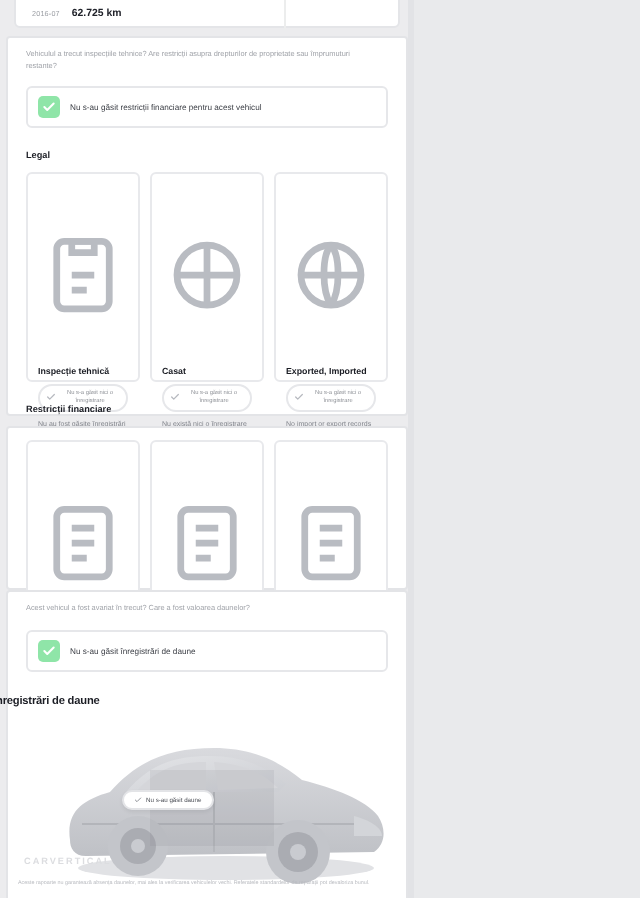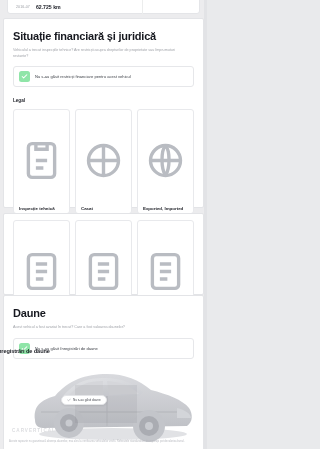--- a/index.html
+++ b/index.html
@@ -164,21 +164,20 @@
   <div class="top-strip">
     <div class="ms-divider"></div>
     <div class="top-strip-inner">
       <span class="ms-date">2016-07</span>
       <span class="ms-km">62.725 km</span>
     </div>
   </div>
 
   <div class="sheet" id="sheet-legal">
     <div class="sheet-pad">
-      <h1 class="section-title">Situație financiară și juridică</h1>
       <p class="section-sub">Vehiculul a trecut inspecțiile tehnice? Are restricții asupra drepturilor de proprietate sau împrumuturi restante?</p>
 
       <div class="banner">
         <span class="banner-check">
           <svg viewBox="0 0 24 24" fill="none" stroke="#ffffff" stroke-width="3.5" stroke-linecap="round" stroke-linejoin="round">
               <polyline points="20 6 9 17 4 12"></polyline>
             </svg>
         </span>
         <span class="banner-text">Nu s-au găsit restricții financiare pentru acest vehicul</span>
       </div>
@@ -306,21 +305,20 @@
             <span class="pill-text">Nu s-a găsit nici o înregistrare</span>
           </div>
           <div class="card-desc">Nu există nicio înregistrare că vehiculul ar fi sub finanțare pentru stocuri</div>
         </div>
       </div>
     </div>
   </div>
 
   <div class="sheet" id="sheet-daune">
     <div class="sheet-pad">
-      <h1 class="section-title">Daune</h1>
       <p class="section-sub">Acest vehicul a fost avariat în trecut? Care a fost valoarea daunelor?</p>
       <div class="banner">
         <span class="banner-check">
           <svg viewBox="0 0 24 24" fill="none" stroke="#ffffff" stroke-width="3.5" stroke-linecap="round" stroke-linejoin="round">
               <polyline points="20 6 9 17 4 12"></polyline>
             </svg>
         </span>
         <span class="banner-text">Nu s-au găsit înregistrări de daune</span>
       </div>
     </div>

